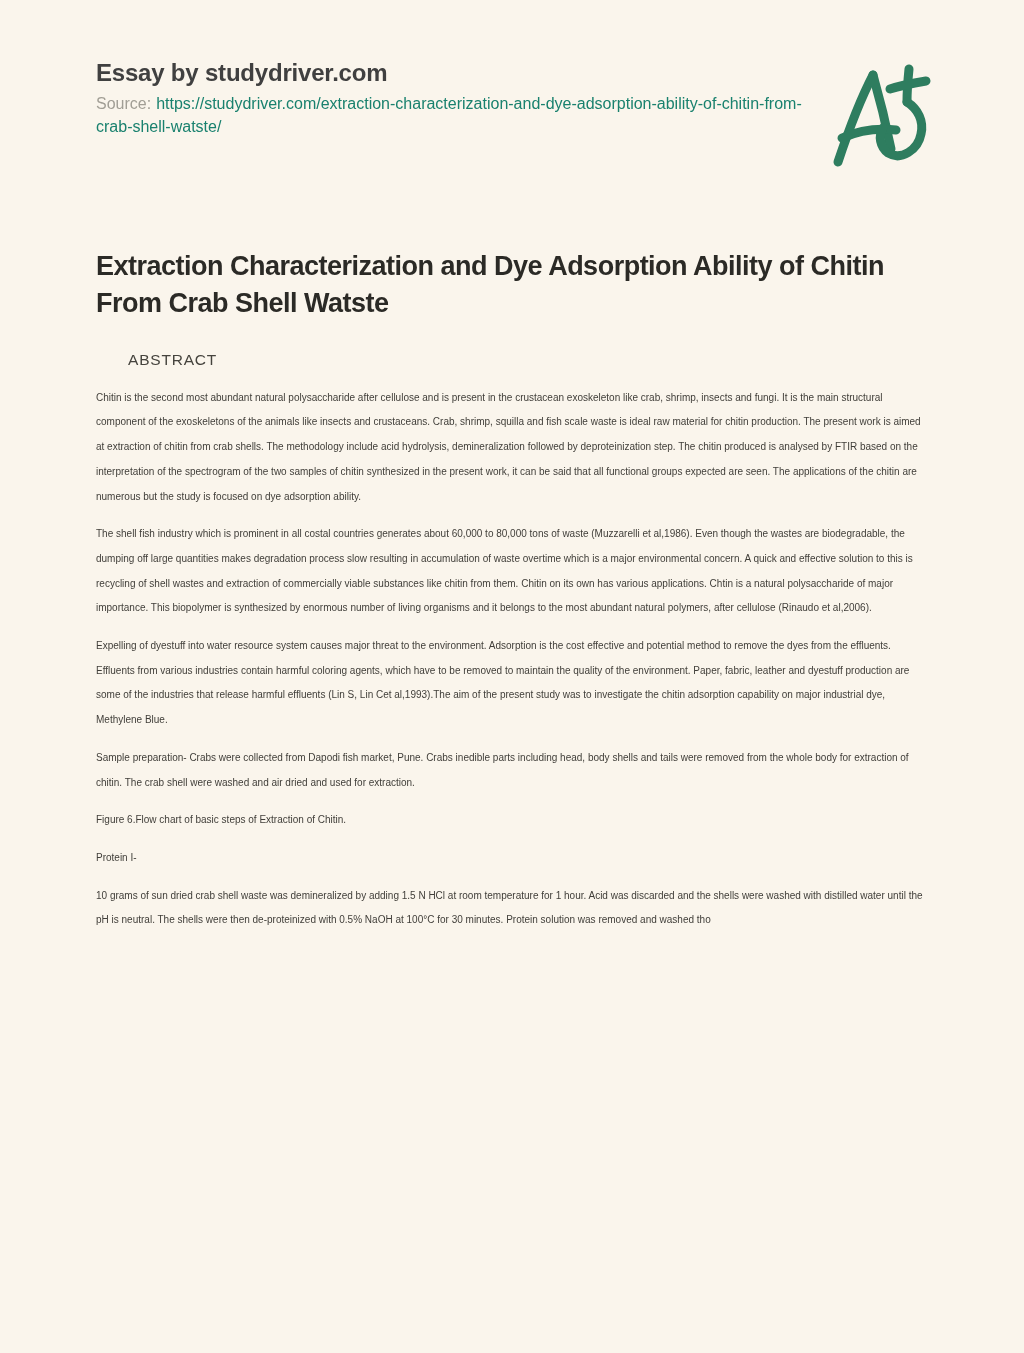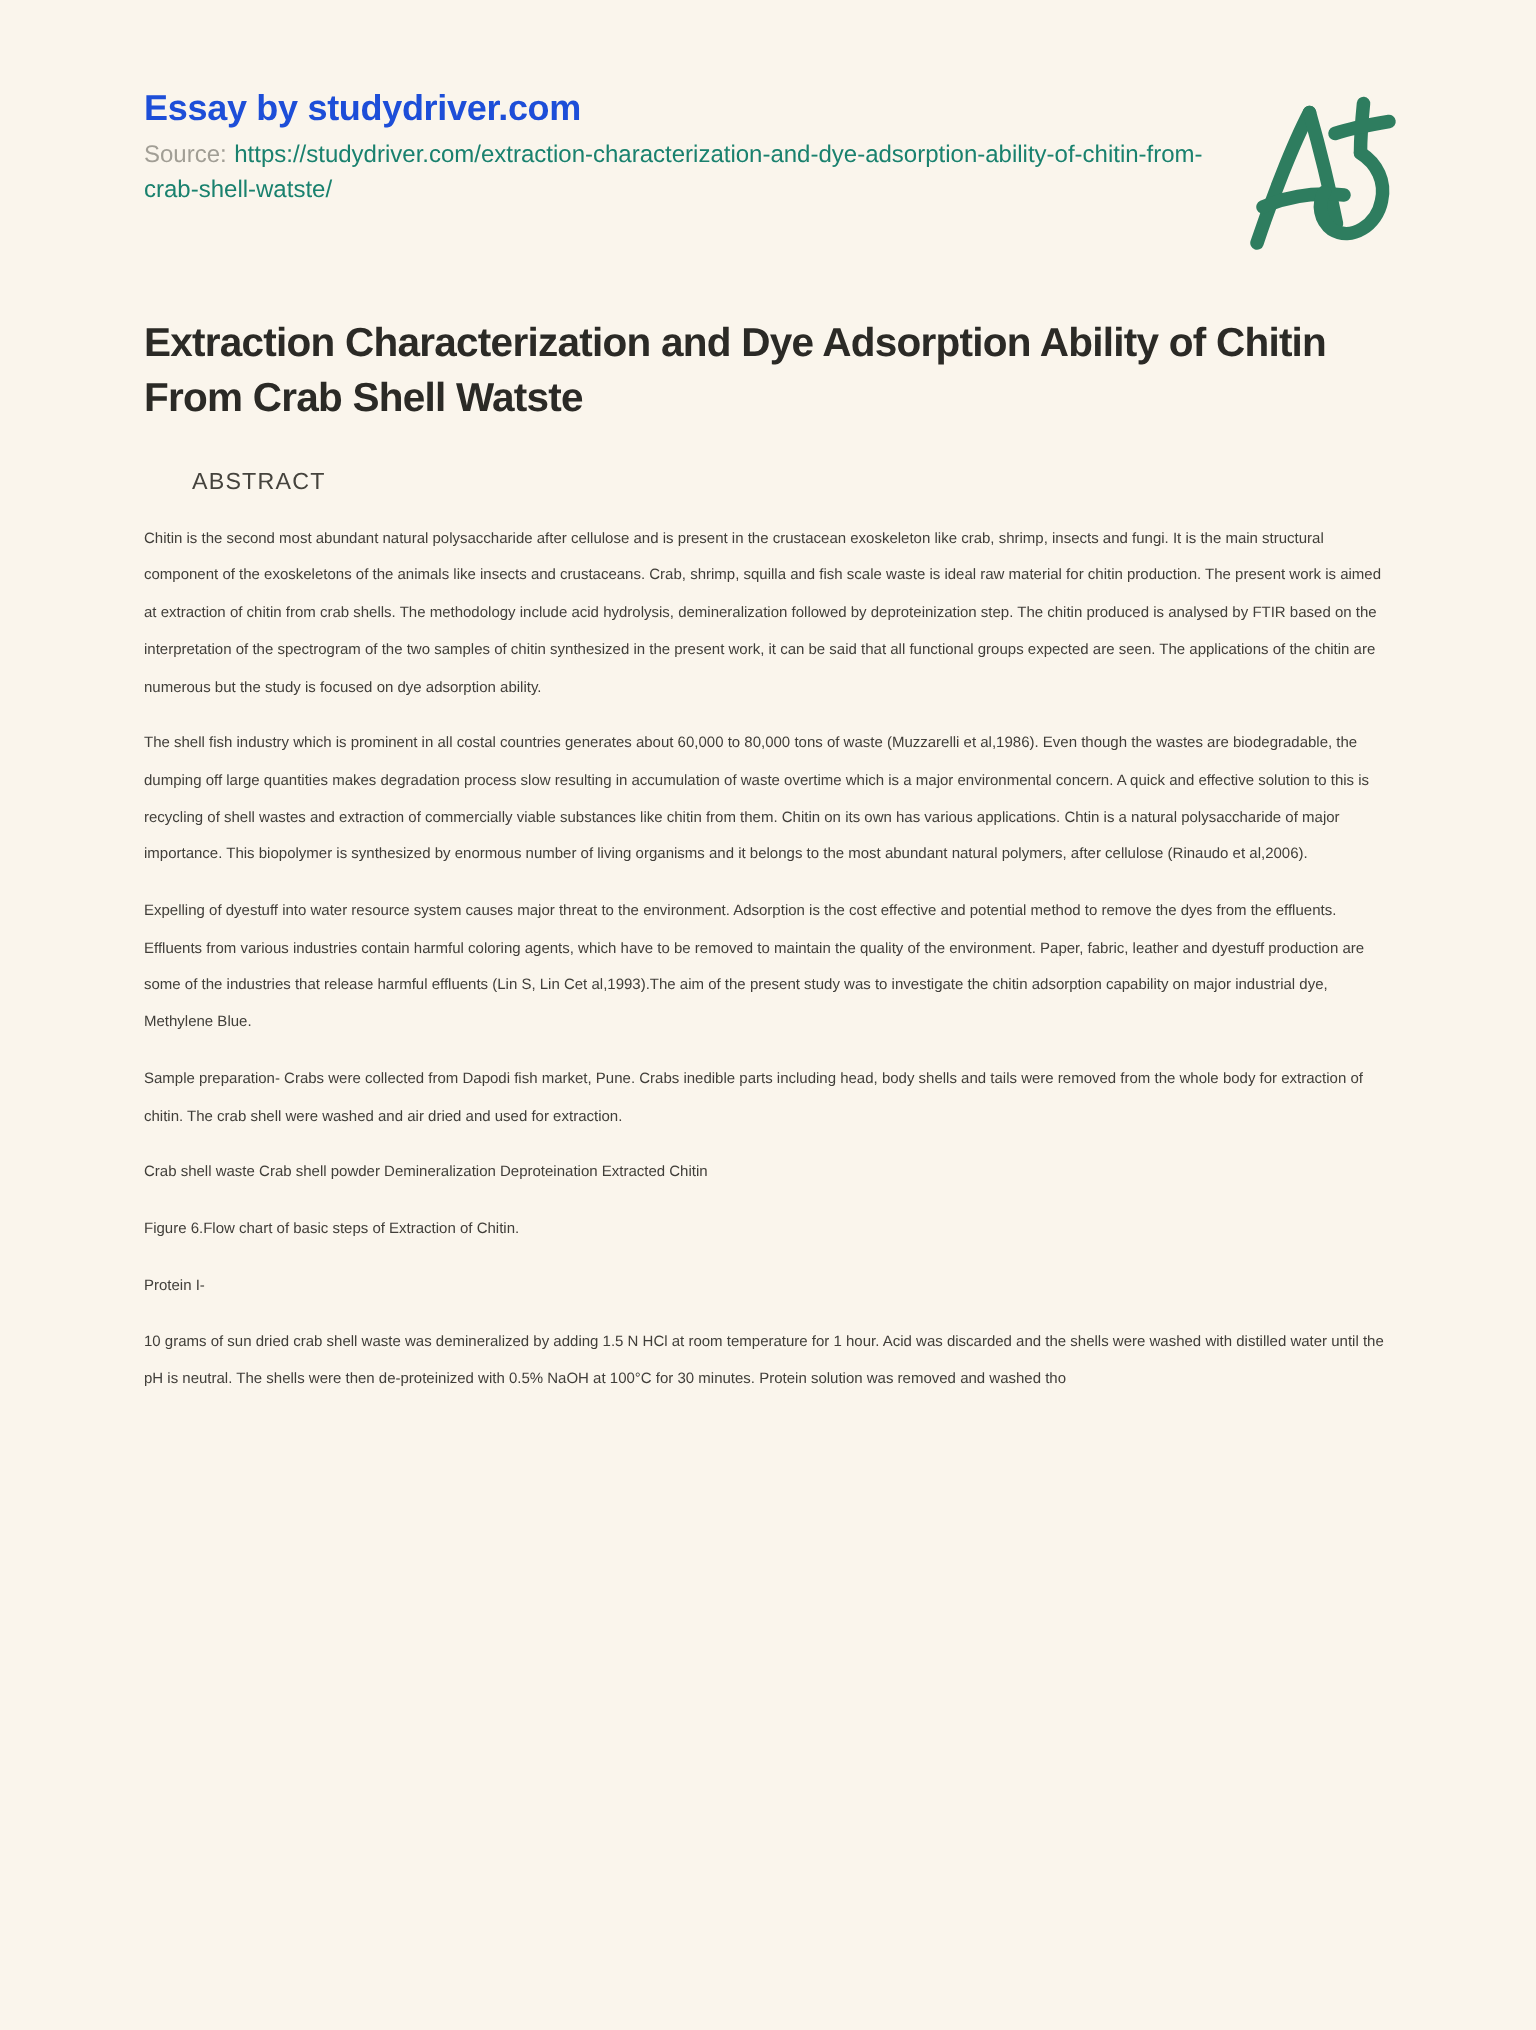--- a/index.html
+++ b/index.html
@@ -18,21 +18,21 @@
     padding: 58px 96px 0 96px;
     width: 100%;
   }
 
   
   .doc-header { position: relative; }
 
   .header-title {
     font-size: 24px;
     font-weight: 700;
-    color: #1d4ed8;
+    color: #404040;
     line-height: 30px;
     letter-spacing: -0.2px;
   }
 
   .source-line {
     margin-top: 4px;
     max-width: 710px;
     font-size: 16px;
     line-height: 23px;
     overflow-wrap: break-word;
@@ -47,21 +47,21 @@
   .logo {
     position: absolute;
     top: 4px;
     right: -4px;
     width: 104px;
     height: 112px;
   }
 
   
   .essay-title {
-    margin-top: 72px;
+    margin-top: 110px;
     max-width: 850px;
     font-size: 27px;
     font-weight: 700;
     letter-spacing: -0.5px;
     line-height: 37px;
     color: #2B2A26;
   }
 
   .section-heading {
     margin-top: 26px;
@@ -118,21 +118,20 @@
 
 
       <p class="para">The shell fish industry which is prominent in all costal countries generates about 60,000 to 80,000 tons of waste (Muzzarelli et al,1986). Even though the wastes are biodegradable, the dumping off large quantities makes degradation process slow resulting in accumulation of waste overtime which is a major environmental concern. A quick and effective solution to this is recycling of shell wastes and extraction of commercially viable substances like chitin from them. Chitin on its own has various applications. Chtin is a natural polysaccharide of major importance. This biopolymer is synthesized by enormous number of living organisms and it belongs to the most abundant natural polymers, after cellulose (Rinaudo et al,2006).</p>
 
       <p class="para">Expelling of dyestuff into water resource system causes major threat to the environment. Adsorption is the cost effective and potential method to remove the dyes from the effluents. Effluents from various industries contain harmful coloring agents, which have to be removed to maintain the quality of the environment. Paper, fabric, leather and dyestuff production are some of the industries that release harmful effluents (Lin S, Lin Cet al,1993).The aim of the present study was to investigate the chitin adsorption capability on major industrial dye, Methylene Blue.</p>
 
 
       <p class="para">Sample preparation- Crabs were collected from Dapodi fish market, Pune. Crabs inedible parts including head, body shells and tails were removed from the whole body for extraction of chitin. The crab shell were washed and air dried and used for extraction.</p>
 
 
-      <p class="para">Crab shell waste Crab shell powder Demineralization Deproteination Extracted Chitin</p>
 
       <p class="para">Figure 6.Flow chart of basic steps of Extraction of Chitin.</p>
 
       <p class="para">Protein I-</p>
 
       <p class="para">10 grams of sun dried crab shell waste was demineralized by adding 1.5 N HCl at room temperature for 1 hour. Acid was discarded and the shells were washed with distilled water until the pH is neutral. The shells were then de-proteinized with 0.5% NaOH at 100°C for 30 minutes. Protein solution was removed and washed tho</p>
     </main>
 
   </div>
 </div>

